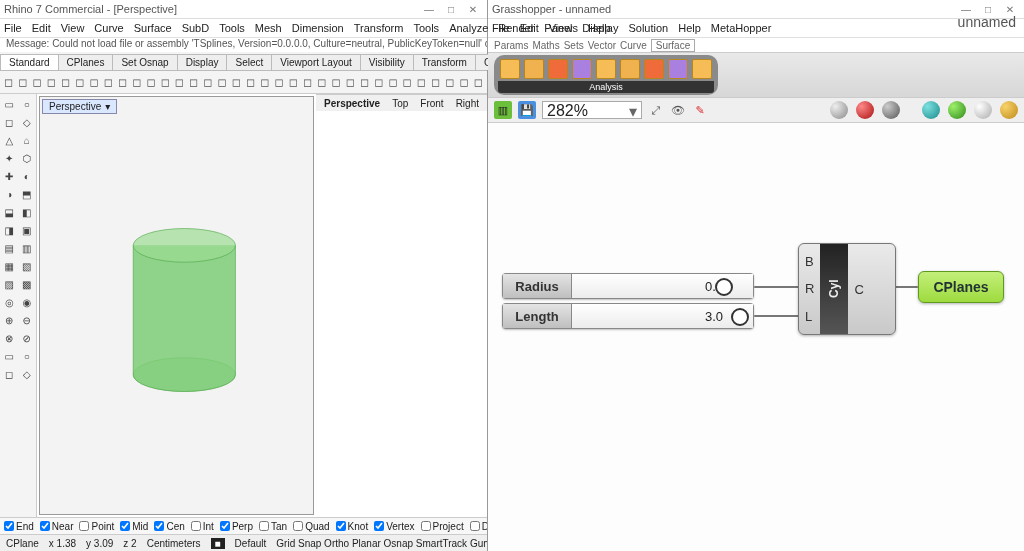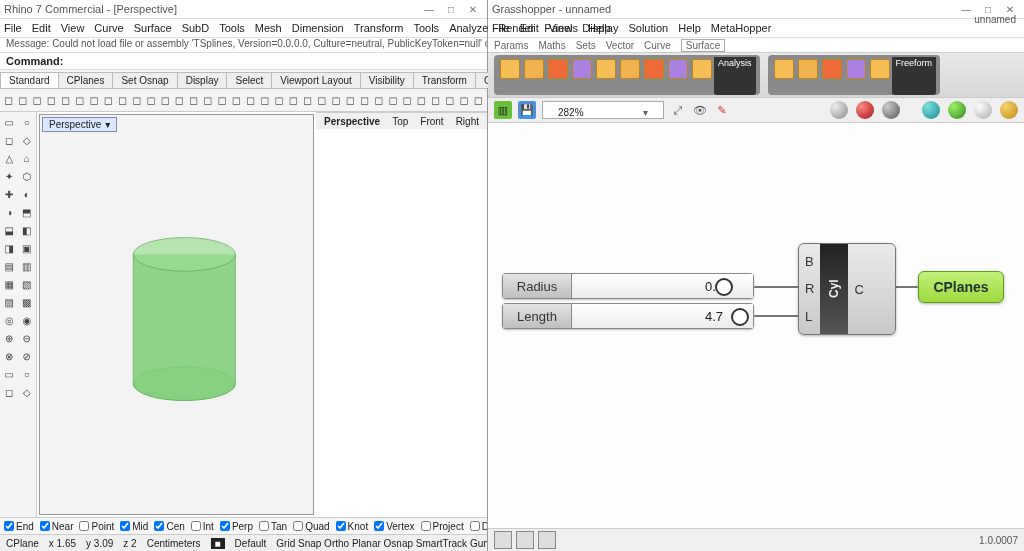--- a/index.html
+++ b/index.html
@@ -33,58 +33,58 @@
   .viewport{flex:1;position:relative;background:#f3f3f3;border:1px solid #999;margin:2px}
   
   .vp-tabs{height:16px;display:flex;align-items:center;gap:12px;padding:0 8px;font-size:10px;background:#f0f0f0;border-top:1px solid #ccc}
   
   .osnap{height:16px;display:flex;align-items:center;gap:6px;padding:0 4px;font-size:10px;background:#f7f7f7;border-top:1px solid #ccc;white-space:nowrap;overflow:hidden}
   .osnap label{display:flex;align-items:center;gap:2px}
   .osnap input{width:10px;height:10px;margin:0}
   .statusbar{height:16px;display:flex;align-items:center;gap:10px;padding:0 6px;font-size:10px;background:#efefef;border-top:1px solid #ccc;white-space:nowrap;overflow:hidden}
   .statusbar .chip{background:#222;color:#fff;padding:0 4px}
   
-  .gh-submenu{height:14px;display:flex;align-items:center;gap:10px;padding:0 6px;font-size:10px;color:#666}
+  .gh-submenu{height:14px;display:flex;align-items:center;gap:4px;padding:0 6px;font-size:10px;color:#666}
   .gh-submenu .cur{border:1px solid #aaa;padding:0 4px;background:#fff}
   .gh-shelf{height:40px;display:flex;align-items:stretch;padding:2px 6px;gap:8px;border-bottom:1px solid #ccc;border-top:1px solid #ccc;background:linear-gradient(#e9e9e9,#d7d7d7)}
-  .shelf-grp{background:#8a8a8a;border-radius:4px;padding:2px 4px 0;display:flex;flex-direction:row}
+  .shelf-grp{background:#8a8a8a;border-radius:10px;padding:2px 4px 0;display:flex;flex-direction:column}
   .shelf-icons{display:flex;gap:4px;padding:2px}
   .shelf-ico{width:18px;height:18px;background:#f6bd57;border-radius:2px;border:1px solid #b8861f}
   .shelf-ico.alt{background:#f0b24e}
   .shelf-ico.red{background:#ef6b3a}
   .shelf-ico.vio{background:#a97fe0}
   .shelf-label{background:#333;color:#fff;font-size:9px;text-align:center;border-radius:0 0 3px 3px;padding:1px 4px}
   
   .gh-ctrl{height:24px;display:flex;align-items:center;padding:0 6px;gap:6px;background:#efefef;border-bottom:1px solid #ccc}
   .gh-ctrl .ico{width:18px;height:18px;border-radius:2px;display:flex;align-items:center;justify-content:center;font-size:11px}
   .ico.green{background:#6cbf3a}
   .ico.blue{background:#4a8fe0;color:#fff}
-  .zoom{width:90px;height:16px;border:1px solid #aaa;background:#fff;font-size:10px;padding:0 15px;display:flex;align-items:flex-end}
+  .zoom{width:90px;height:16px;border:1px solid #aaa;background:#fff;font-size:16px;padding:0 4px;display:flex;align-items:flex-start}
   .zoom::after{content:"▾";margin-left:auto;color:#666}
   .gh-ctrl .sp{flex:1}
   .ball{width:18px;height:18px;border-radius:50%;display:inline-block;margin-left:2px}
   
   .canvas{flex:1;position:relative;background:#fdfdfd}
   
   .gh-status{height:22px;display:flex;align-items:center;justify-content:space-between;padding:0 6px;background:#efefef;border-top:1px solid #ccc}
   .gh-status .ver{font-size:10px;color:#555}
   .gh-sicons{display:flex;gap:4px}
   .gh-sico{width:16px;height:16px;border:1px solid #888;background:#ddd}
   
   .slider{position:absolute;width:252px;height:26px;display:flex;border-radius:4px;overflow:hidden;box-shadow:0 1px 2px rgba(0,0,0,.25);font-size:13px}
-  .slider .lab{width:68px;background:linear-gradient(#e4e4e4,#bfbfbf);border:1px solid #888;display:flex;align-items:center;justify-content:center;font-weight:400;color:#333}
+  .slider .lab{width:68px;background:linear-gradient(#e4e4e4,#bfbfbf);border:1px solid #888;display:flex;align-items:center;justify-content:center;font-weight:700;color:#333}
   .slider .track{flex:1;background:linear-gradient(#fff,#ececec);border:1px solid #888;border-left:none;position:relative;display:flex;align-items:center;justify-content:flex-end;padding-right:30px}
   .slider .knob{position:absolute;top:4px;width:14px;height:14px;border:2px solid #333;border-radius:50%;background:#fff}
   .wire{position:absolute;height:2px;background:#777;border-radius:1px}
   .comp{position:absolute;border-radius:6px;background:linear-gradient(#eaeaea,#c9c9c9);border:1px solid #777;box-shadow:0 1px 3px rgba(0,0,0,.3);display:flex;align-items:stretch}
   .comp .ports{display:flex;flex-direction:column;justify-content:space-around;padding:4px 6px;font-size:13px;color:#333}
   .comp .mid{width:28px;background:linear-gradient(#555,#222);display:flex;align-items:center;justify-content:center;color:#eee;font-size:12px;font-weight:600;writing-mode:vertical-rl;transform:rotate(180deg)}
   .outcap{position:absolute;height:30px;border-radius:6px;background:linear-gradient(#c3ef7a,#9edb3f);border:1px solid #5e9a1e;display:flex;align-items:center;justify-content:center;font-size:14px;font-weight:600;color:#233;box-shadow:0 1px 3px rgba(0,0,0,.3)}
   
-  .unnamedlbl{position:absolute;top:14px;right:8px;font-size:10px;color:#555}
+  .unnamedlbl{position:absolute;top:14px;right:8px;font-size:14px;color:#555}
 </style>
 </head>
 <body>
 
 <div class="app">
 
   <div class="pane left">
     <div class="titlebar">
       <span>Rhino 7 Commercial - [Perspective]</span>
       <span class="spacer"></span>
@@ -103,23 +103,20 @@
         <span>Mesh</span>
         <span>Dimension</span>
         <span>Transform</span>
         <span>Tools</span>
         <span>Analyze</span>
         <span>Render</span>
         <span>Panels</span>
         <span>Help</span>
       </div>
     <div class="msgline">Message: Could not load file or assembly 'TSplines, Version=0.0.0.0, Culture=neutral, PublicKeyToken=null' or one of its dependencies.</div>
-    <div class="cmdline">
-      <b>Command:</b>
-    </div>
     <div class="tb-tabs" id="rhino-tbtabs">
         <span class="tab active">Standard</span>
         <span class="tab">CPlanes</span>
         <span class="tab">Set Osnap</span>
         <span class="tab">Display</span>
         <span class="tab">Select</span>
         <span class="tab">Viewport Layout</span>
         <span class="tab">Visibility</span>
         <span class="tab">Transform</span>
         <span class="tab">Curve Tools</span>
@@ -262,21 +259,21 @@
         <label><input type="checkbox" checked="" style="">Perp</label>
         <label><input type="checkbox" style="">Tan</label>
         <label><input type="checkbox" style="">Quad</label>
         <label><input type="checkbox" checked="" style="">Knot</label>
         <label><input type="checkbox" checked="" style="">Vertex</label>
         <label><input type="checkbox" style="">Project</label>
         <label><input type="checkbox" style="">Disable</label>
       </div>
     <div class="statusbar">
       <span>CPlane</span>
-      <span>x 1.65</span>
+      <span>x 1.38</span>
       <span>y 3.09</span>
       <span>z 2</span>
       <span>Centimeters</span>
       <span class="chip">■</span>
       <span>Default</span>
       <span style="margin-left:auto">Grid Snap Ortho Planar Osnap SmartTrack Gumball Record History</span>
     </div>
   </div>
 
   <div class="pane right" style="position:relative">
@@ -312,30 +309,20 @@
             <span class="shelf-ico alt"></span>
             <span class="shelf-ico red"></span>
             <span class="shelf-ico vio"></span>
             <span class="shelf-ico"></span>
             <span class="shelf-ico alt"></span>
             <span class="shelf-ico red"></span>
             <span class="shelf-ico vio"></span>
             <span class="shelf-ico"></span>
           </div>
           <div class="shelf-label">Analysis</div>
-        </div>
-        <div class="shelf-grp">
-          <div class="shelf-icons">
-            <span class="shelf-ico"></span>
-            <span class="shelf-ico alt"></span>
-            <span class="shelf-ico red"></span>
-            <span class="shelf-ico vio"></span>
-            <span class="shelf-ico"></span>
-          </div>
-          <div class="shelf-label">Freeform</div>
         </div>
       </div>
 
     <div class="gh-ctrl">
       <span class="ico green">▥</span>
       <span class="ico blue">💾</span>
       <span class="zoom">
           <span>282%</span>
         </span>
       <span class="tb-ico">⤢</span>
@@ -361,21 +348,21 @@
       <div class="slider" style="left:14px;top:150px">
         <div class="lab">Radius</div>
         <div class="track">
           <span>0.8</span>
           <span class="knob" style="left:79%"></span>
         </div>
       </div>
       <div class="slider" style="left:14px;top:180px">
         <div class="lab">Length</div>
         <div class="track">
-          <span>4.7</span>
+          <span>3.0</span>
           <span class="knob" style="left:88%"></span>
         </div>
       </div>
 
       <div class="comp" style="left:310px;top:120px;width:96px;height:90px">
         <div class="ports">
           <span>B</span>
           <span>R</span>
           <span>L</span>
         </div>
@@ -383,23 +370,14 @@
         <div class="ports">
           <span>C</span>
         </div>
       </div>
 
       <div class="outcap" style="left:430px;top:148px;width:84px">
         <span>CPlanes</span>
       </div>
     </div>
 
-    <div class="gh-status">
-      <div class="gh-sicons">
-        <span class="gh-sico"></span>
-        <span class="gh-sico"></span>
-        <span class="gh-sico"></span>
-      </div>
-      <span></span>
-      <span class="ver">1.0.0007</span>
-    </div>
   </div>
 </div>
 
 </body></html>

